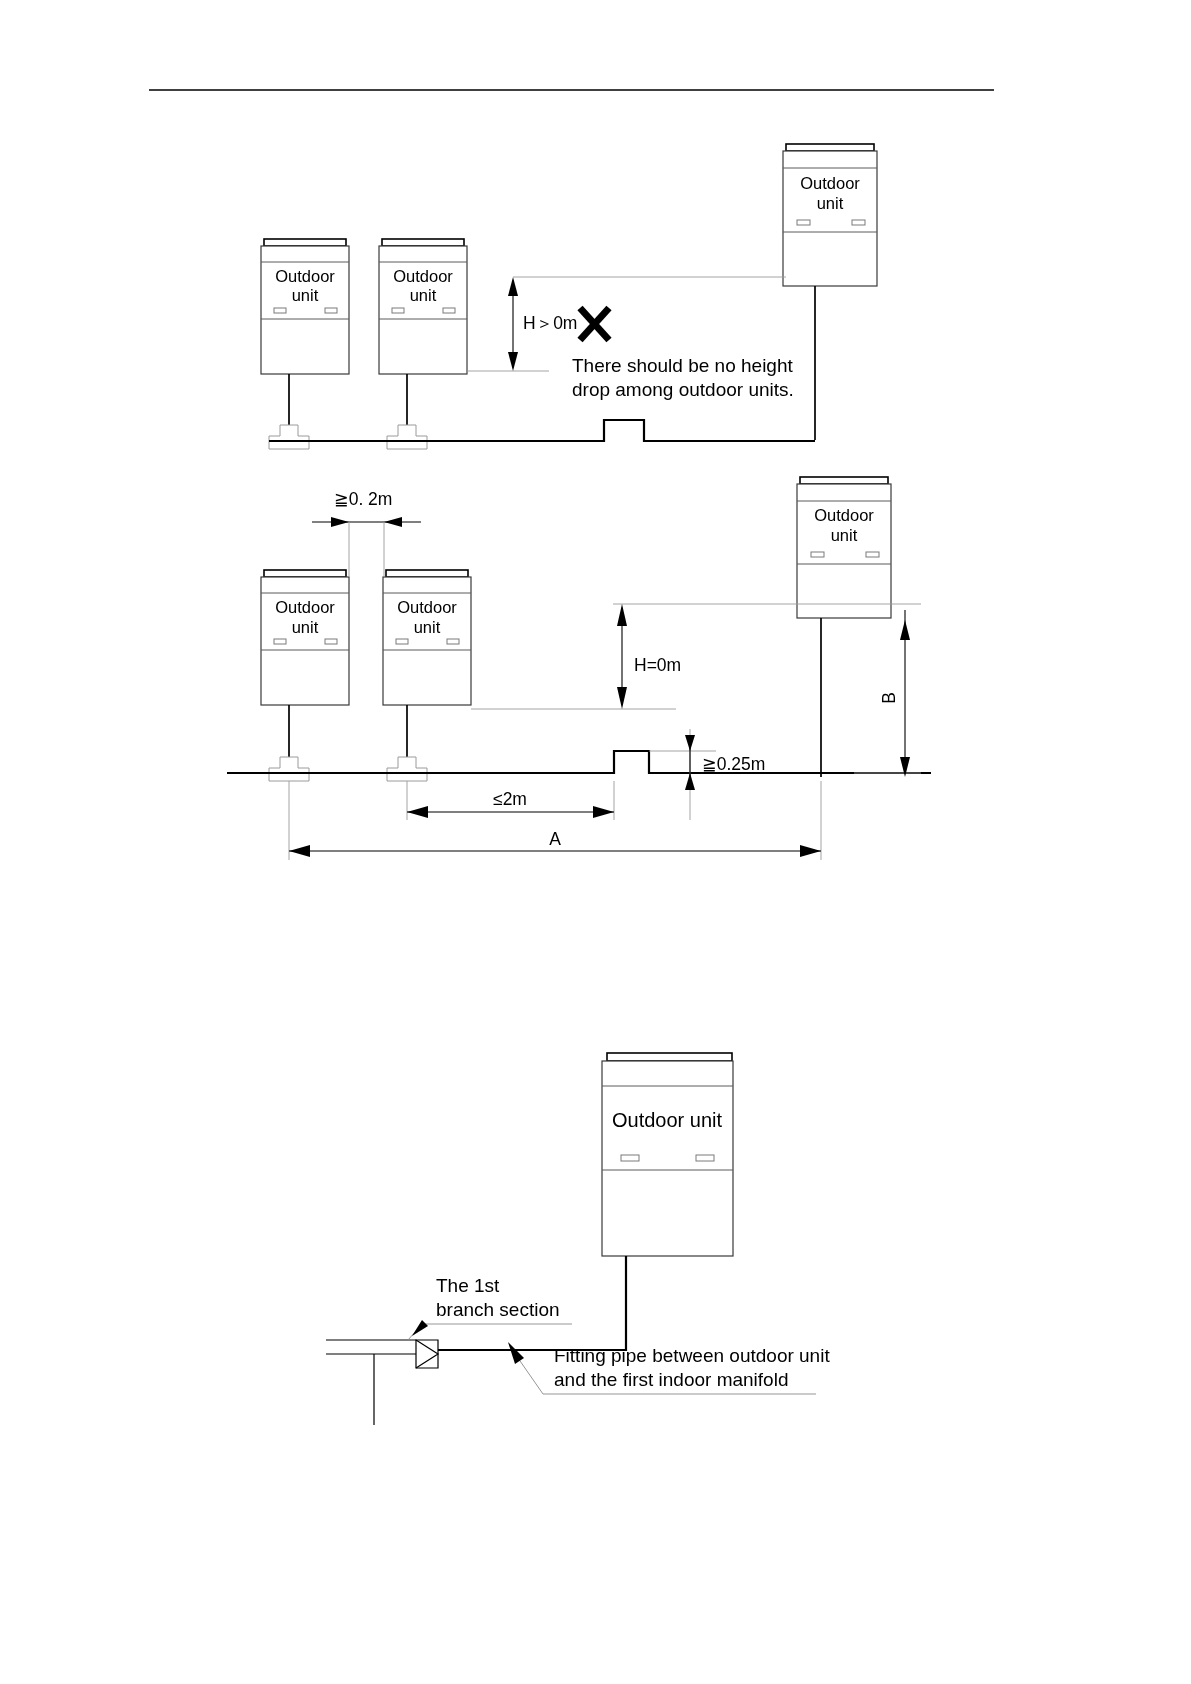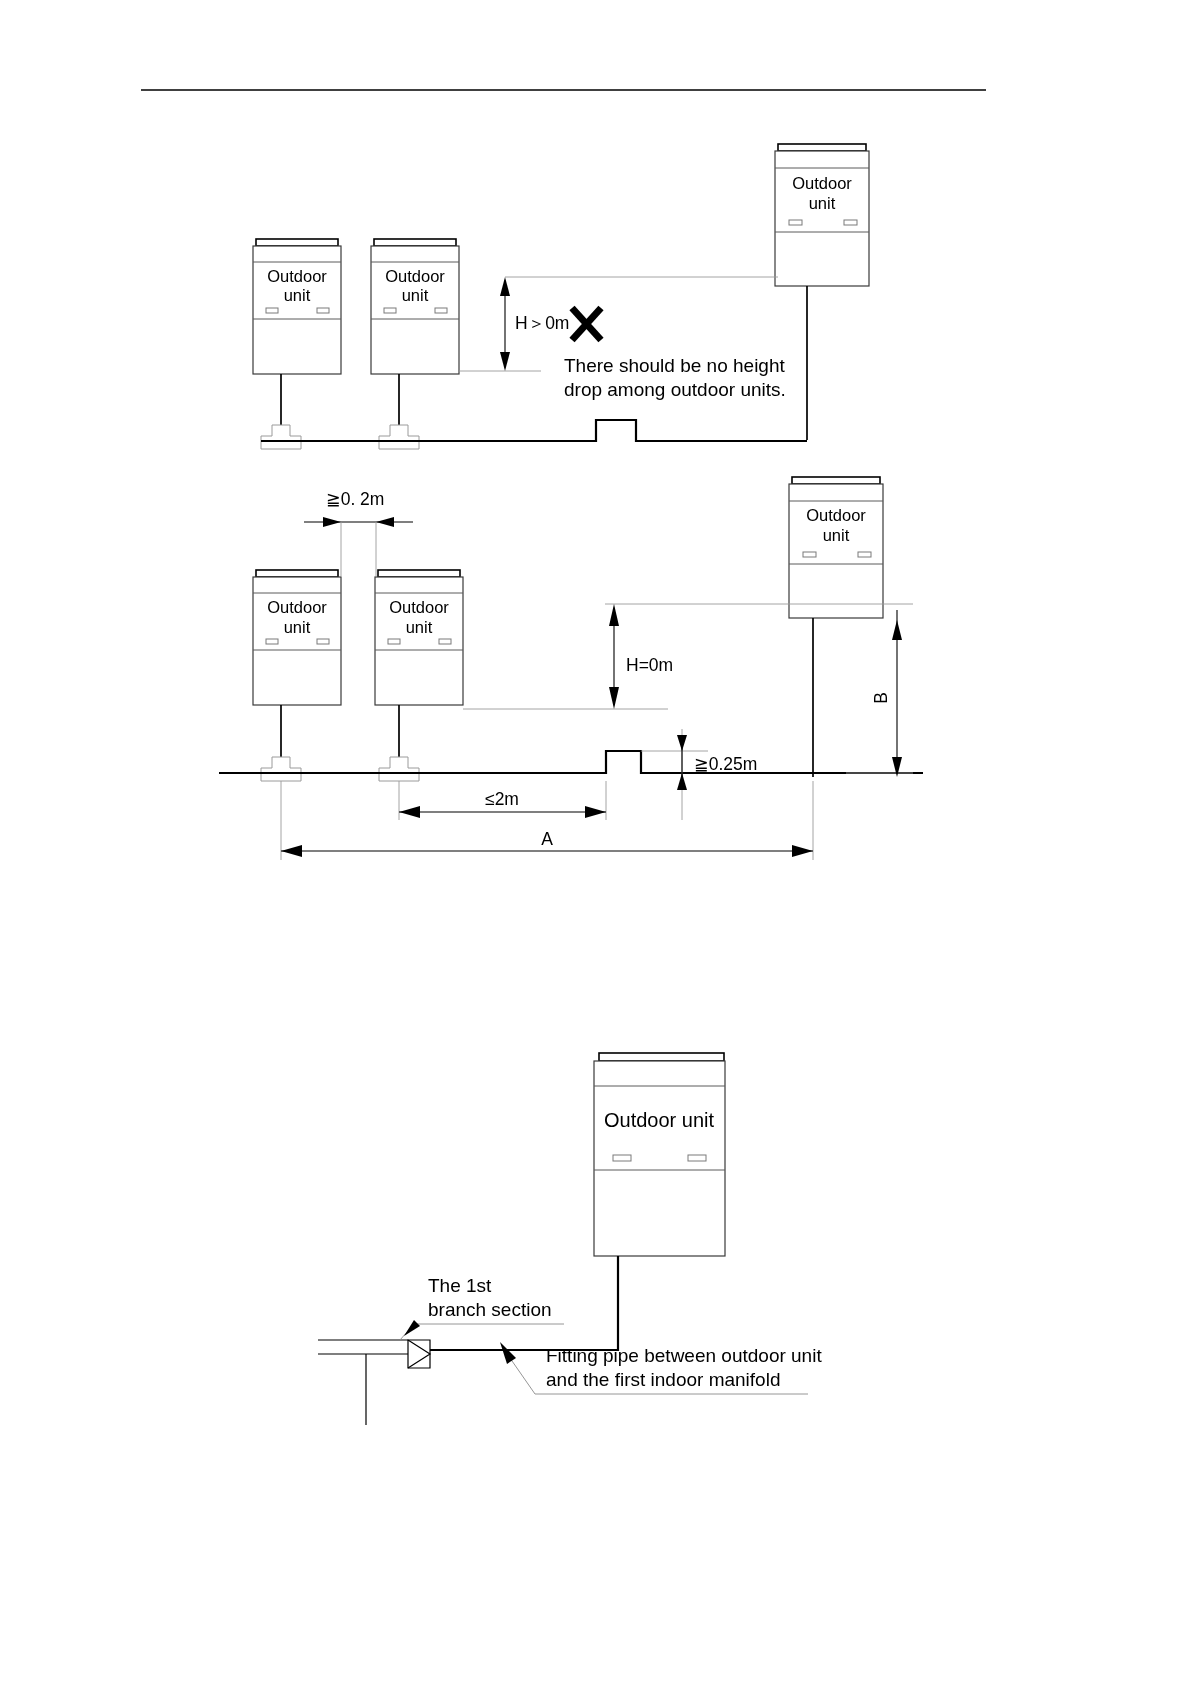--- a/index.html
+++ b/index.html
@@ -10,21 +10,21 @@
   body {
     width: 1191px;
     height: 1684px;
     font-family: "Liberation Sans", sans-serif;
     color: #000000;
     position: relative;
     overflow: hidden;
   }
   #page {
     position: absolute;
-    left: 8px; top: 0;
+    left: 16px; top: 0;
     width: 999px;
     height: 1684px;
   }
   svg { display: block; }
   text { font-family: "Liberation Sans", sans-serif; fill: #000; }
   .hdr-rule { stroke: #000; stroke-width: 1.4; }
   .unit-body { fill: #ffffff; stroke: #3a3a3a; stroke-width: 1.2; }
   .unit-line { stroke: #5a5a5a; stroke-width: 1.0; }
   .unit-cap  { fill: #ffffff; stroke: #000000; stroke-width: 1.6; }
   .vent { fill: #ffffff; stroke: #7a7a7a; stroke-width: 1.0; }

